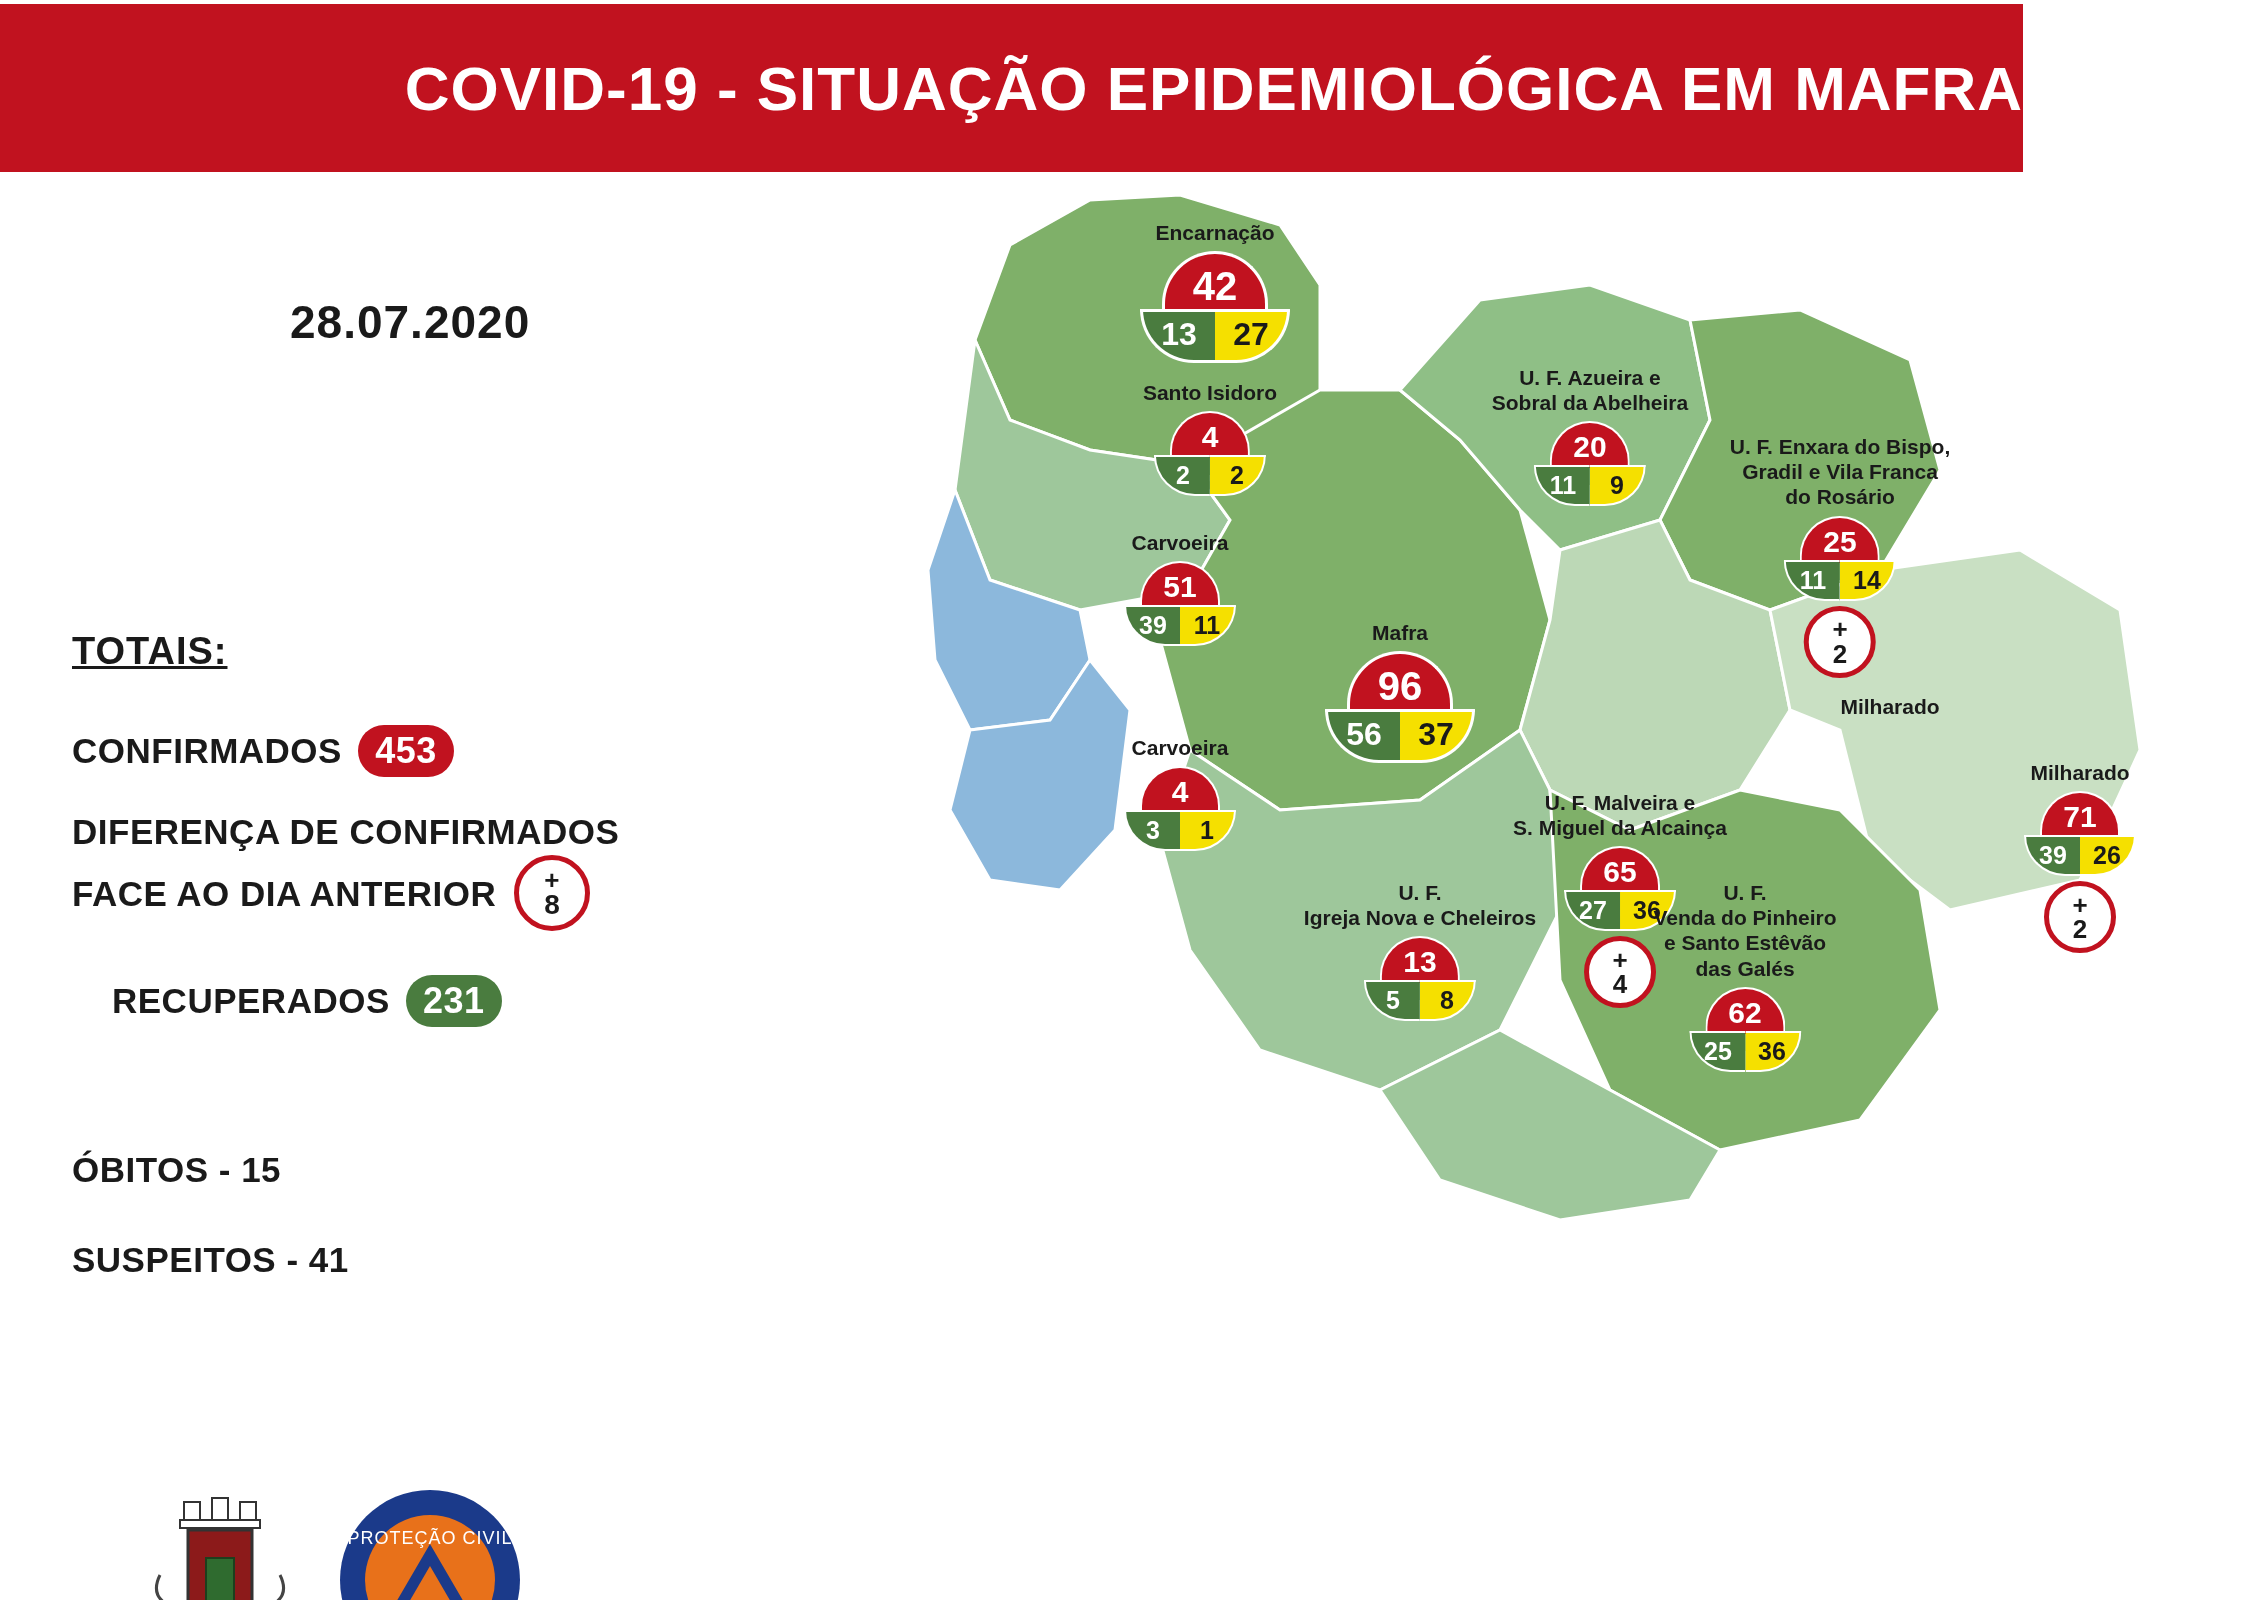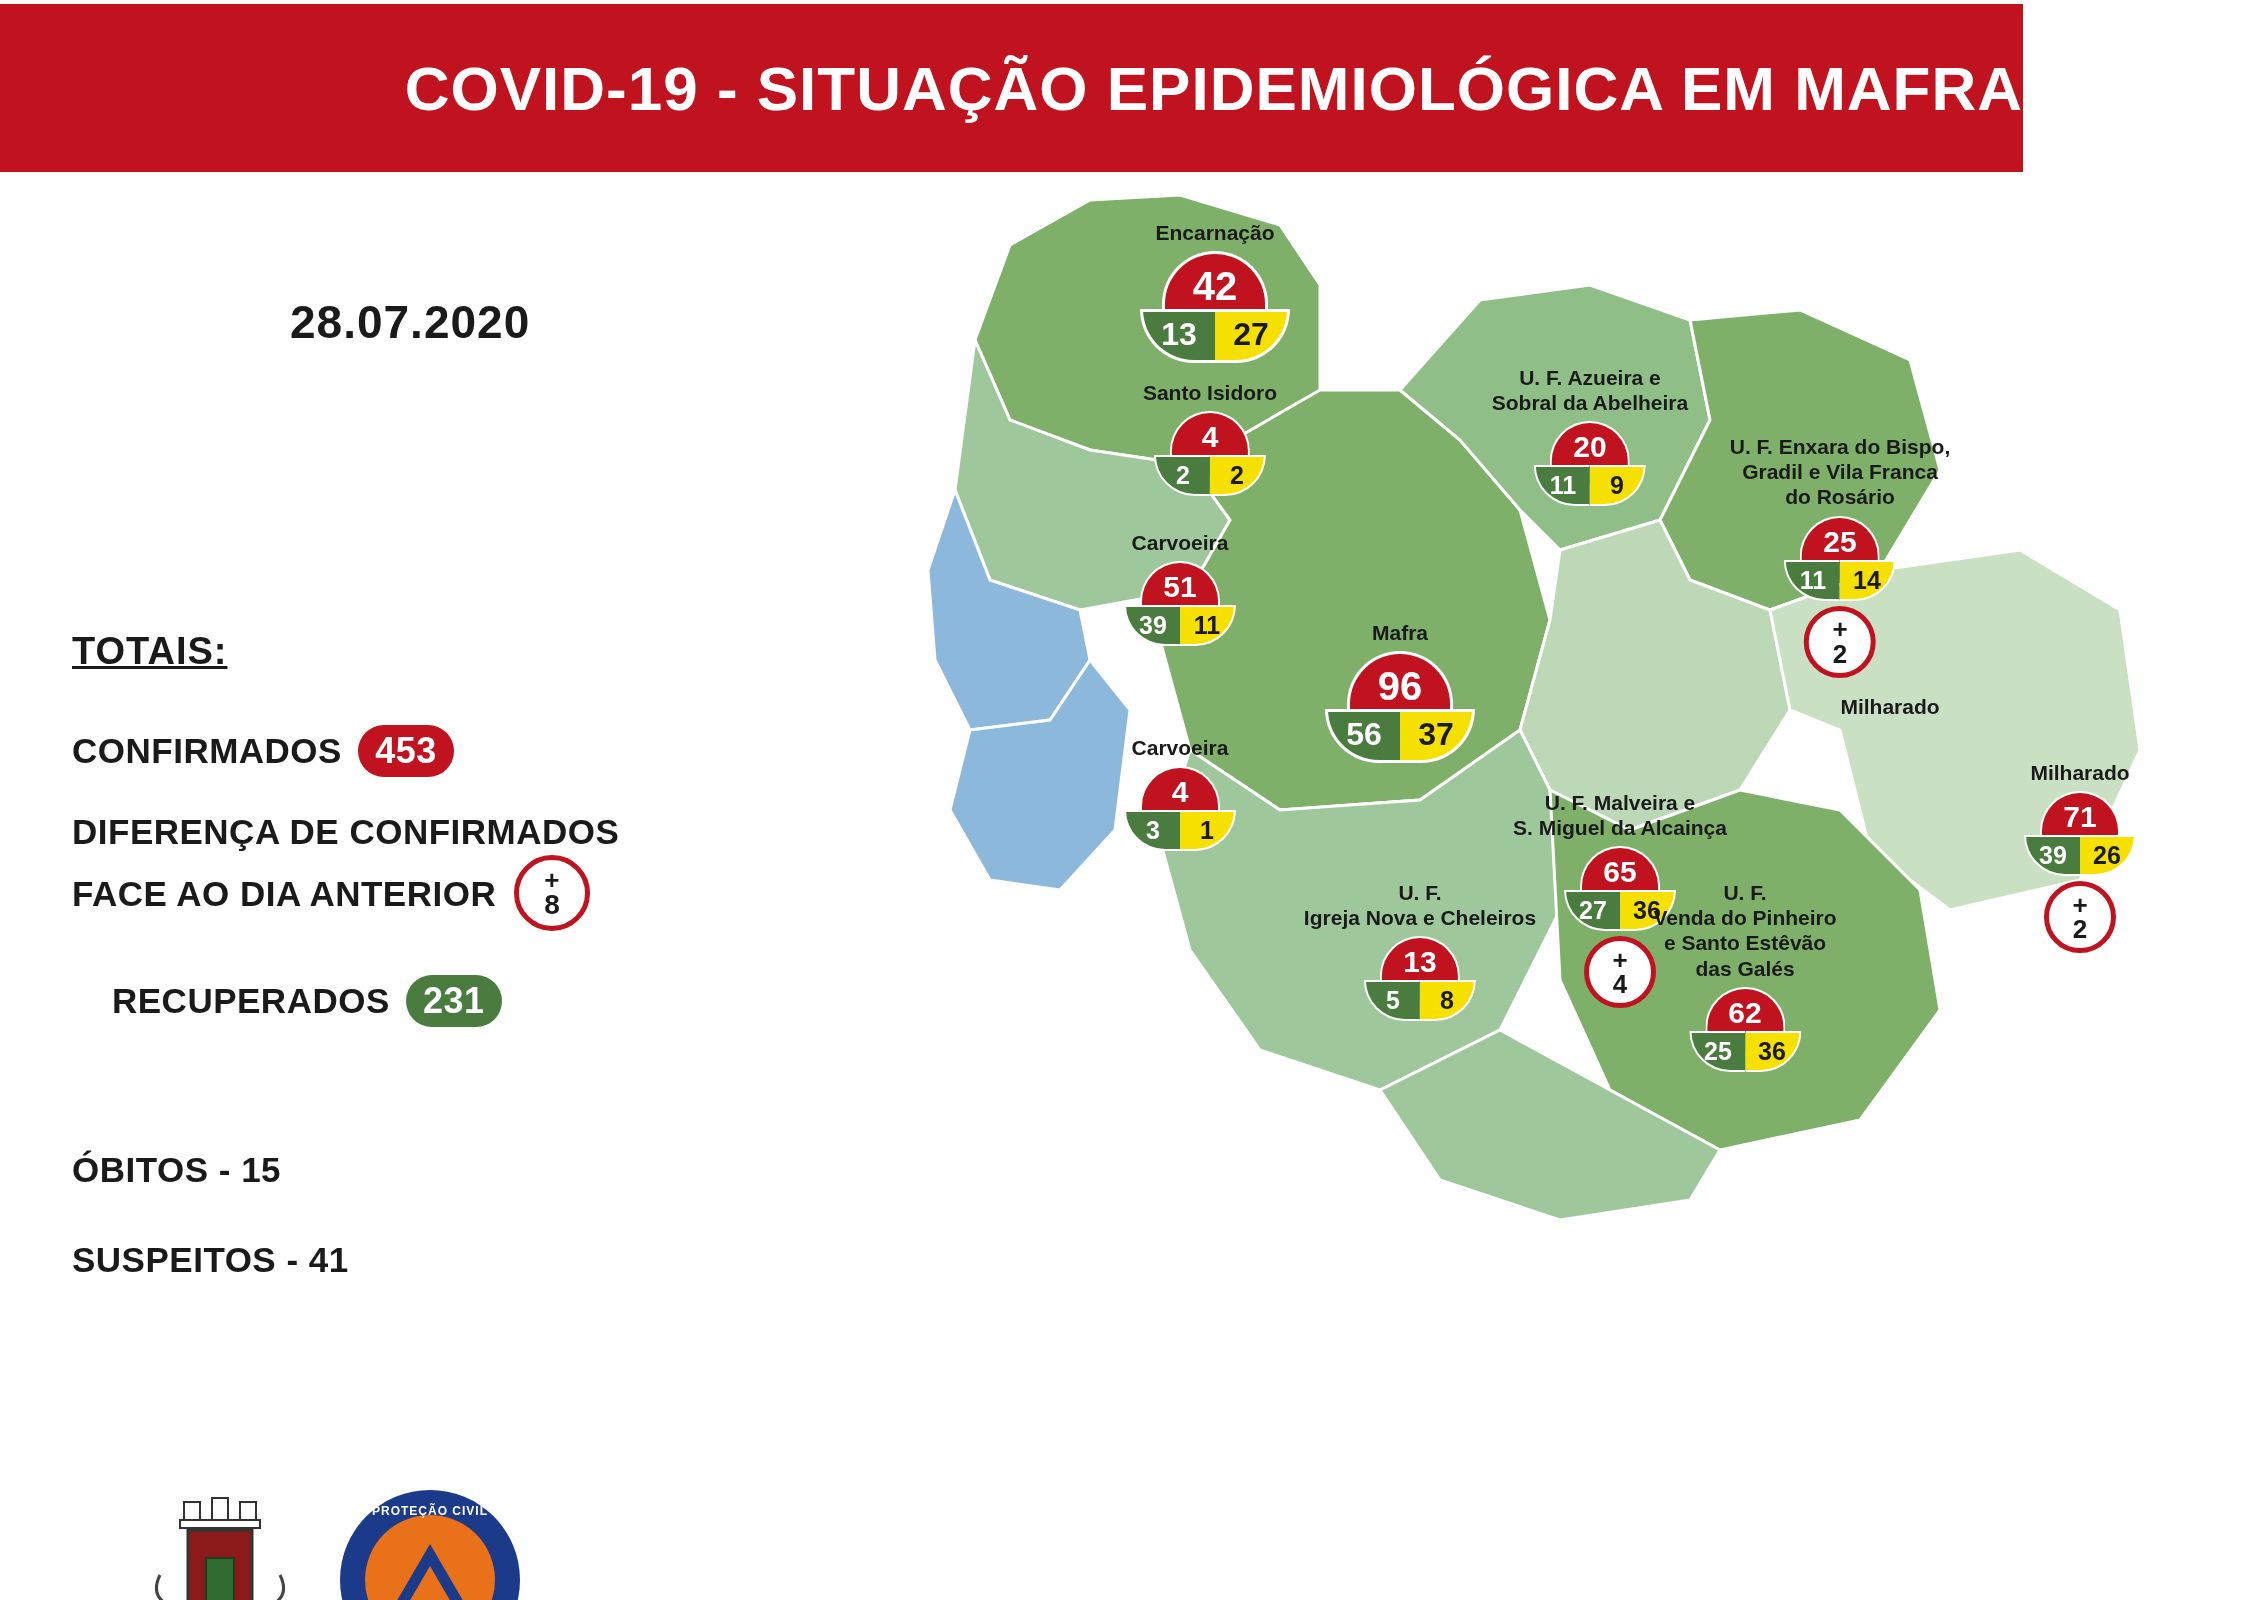--- a/index.html
+++ b/index.html
@@ -80,21 +80,21 @@
   .crest{width:160px;height:200px;position:relative;}
   .pc-logo{width:180px;height:180px;border-radius:50%;background:#1b3a8a;position:relative;
     display:flex;align-items:center;justify-content:center;}
   .pc-inner{width:130px;height:130px;border-radius:50%;background:#e8711a;
     display:flex;align-items:center;justify-content:center;}
   .pc-tri{width:0;height:0;border-left:42px solid transparent;border-right:42px solid transparent;
     border-bottom:72px solid #1b3a8a;position:relative;}
   .pc-tri:after{content:"";position:absolute;left:-25px;top:22px;
     width:0;height:0;border-left:25px solid transparent;border-right:25px solid transparent;
     border-bottom:43px solid #e8711a;}
-  .pc-text-top,.pc-text-bot{position:absolute;color:#fff;font-size:12px;font-weight:bold;letter-spacing:1px;}
+  .pc-text-top,.pc-text-bot{position:absolute;color:#fff;font-size:18px;font-weight:normal;letter-spacing:1px;margin-top:24px;}
   .pc-text-top{top:14px;width:100%;text-align:center;}
 
   
   .map-wrap{position:absolute;left:760px;top:190px;width:1500px;height:1390px;}
   .map-svg{position:absolute;left:0;top:0;}
 
   
   .marker{position:absolute;transform:translate(-50%,0);text-align:center;}
   .marker-label{
     font-size:21px;font-weight:bold;line-height:1.2;color:#1a1a1a;

